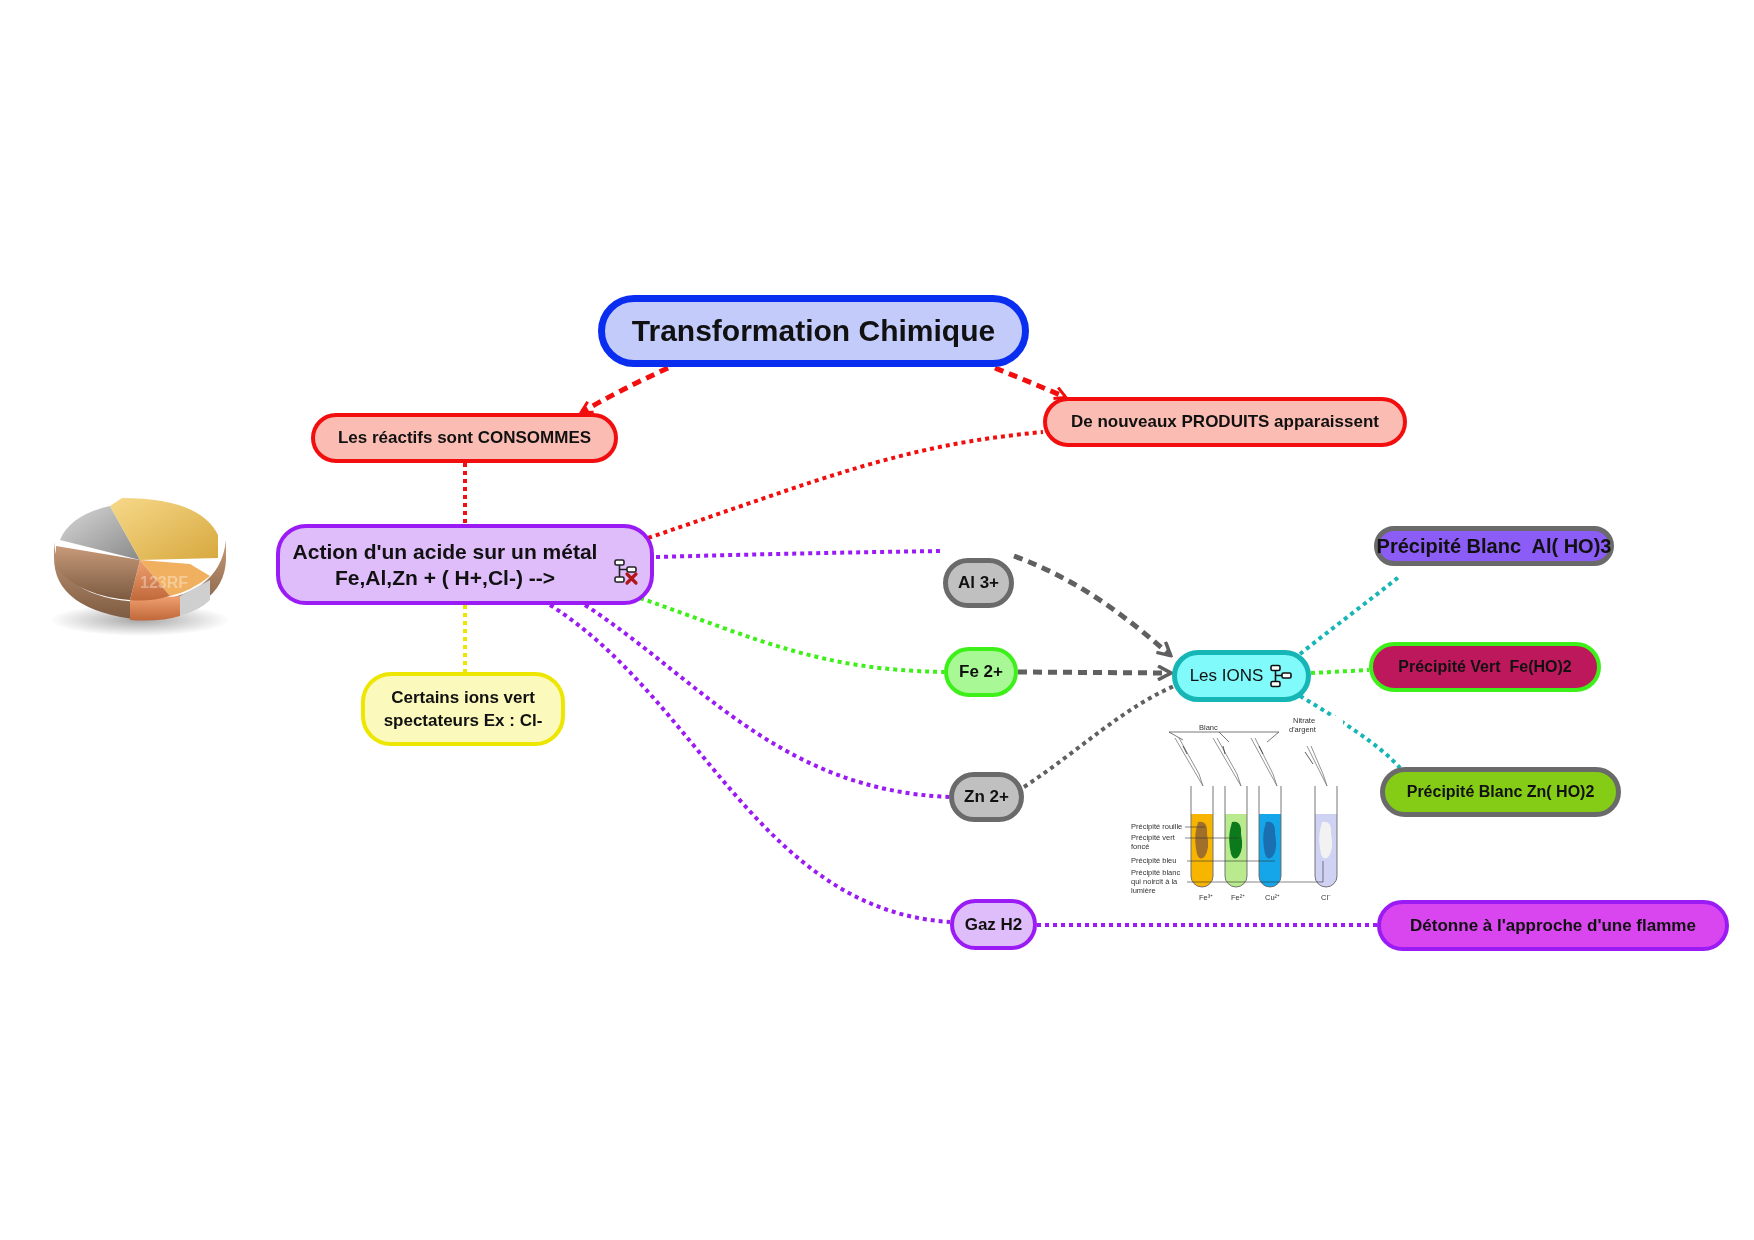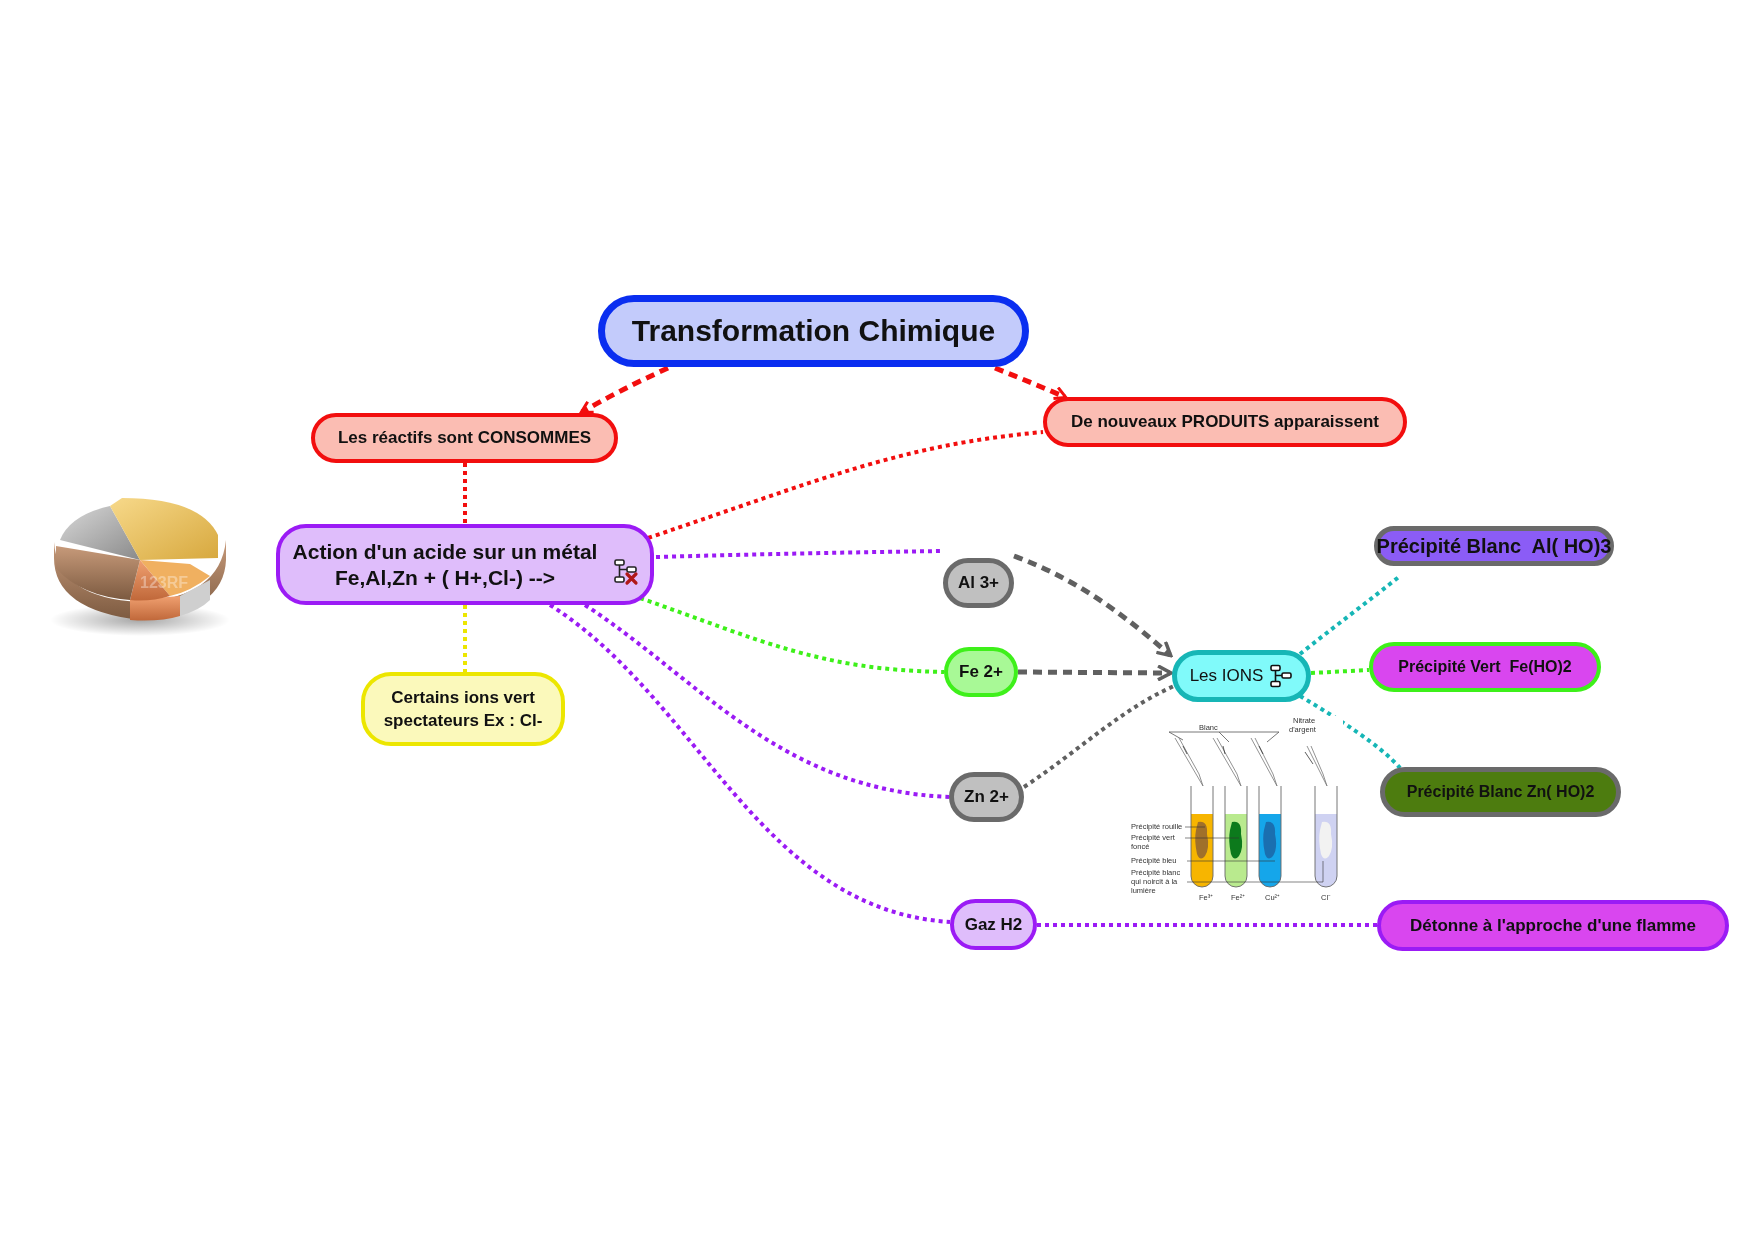--- a/index.html
+++ b/index.html
@@ -28,23 +28,23 @@
   .n-zn    { left:949px; top:772px; width:75px; height:50px; border:5px solid #6a6a6a;
              background:#c0c0c0; font-size:17px; }
   .n-gaz   { left:950px; top:899px; width:87px; height:51px; border:4px solid #9b1bf5;
              background:#dfbdfb; font-size:17px;justify-content:center; }
   .n-ions  { left:1172px; top:650px; width:139px; height:52px; border:5px solid #16b6b6;
              background:#80fafa; font-size:17px; font-weight:normal; border-radius:26px; }
   .n-ions .lbl { font-weight:normal; }
   .n-bal   { left:1374px; top:526px; width:240px; height:40px; border:5px solid #6a6a6a;
              background:#8b5cf6; font-size:20px; }
   .n-vfe   { left:1369px; top:642px; width:232px; height:50px; border:4px solid #3ef01a;
-             background:#d946ef; font-size:16px; }
+             background:#be185d; font-size:16px; }
   .n-bzn   { left:1380px; top:767px; width:241px; height:50px; border:5px solid #6a6a6a;
-             background:#4d7c0f; font-size:16px; }
+             background:#84cc16; font-size:16px; }
   .n-det   { left:1377px; top:900px; width:352px; height:51px; border:4px solid #9b1bf5;
              background:#d946ef; font-size:17px; border-radius:26px; }
   .icon-map { position:absolute; }
   .action-icon { right:10px; top:30px; width:28px; height:28px; }
   .ions-icon { display:inline-block; width:24px; height:24px; margin-left:6px; vertical-align:middle; }
   .pie { position:absolute; left:40px; top:480px; width:200px; height:160px; }
   .tubes { position:absolute; left:1127px; top:716px; width:216px; height:188px; background:#fff; }
   .tubes .t { position:absolute; font-size:7.5px; color:#333; font-family:"Liberation Sans", sans-serif; line-height:9px; }
 </style>
 </head>

